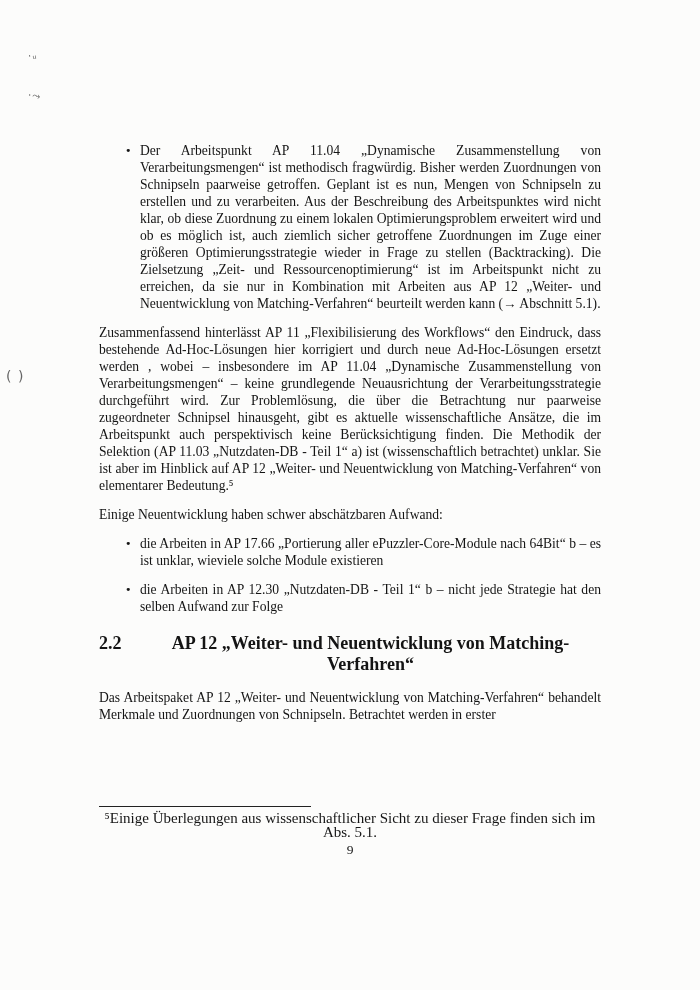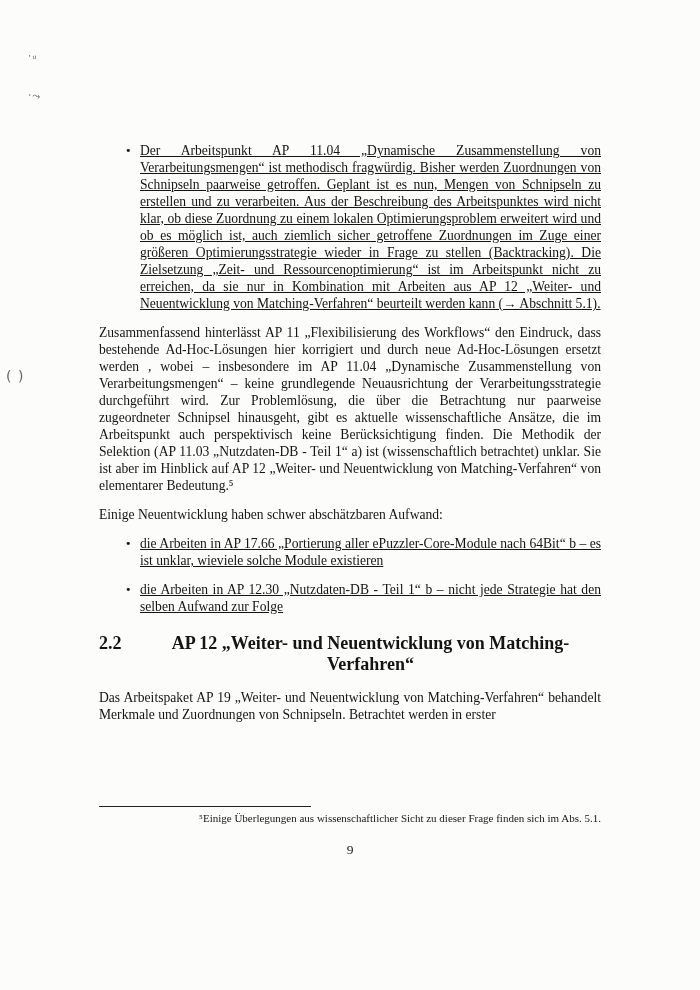--- a/index.html
+++ b/index.html
@@ -47,21 +47,20 @@
   .bullet-item .marker {
     width: 15px;
     flex: 0 0 15px;
     font-family: "DejaVu Sans", sans-serif;
     font-size: 11px;
     line-height: 17px;
   }
   .bullet-item .btext {
     flex: 1;
     text-align: justify;
-    text-decoration: underline;
   }
   .section-heading {
     display: flex;
     margin: 18px 0 14px 0;
     font-weight: bold;
     font-size: 18px;
     line-height: 21px;
   }
   .section-heading .number {
     flex: 0 0 41px;
@@ -76,23 +75,23 @@
     top: 806px;
     width: 502px;
   }
   .footnote-rule {
     width: 212px;
     height: 1px;
     background: #222;
     margin-bottom: 4px;
   }
   .footnote-text {
-    font-size: 11px;
+    font-size: 15px;
     line-height: 14px;
-    text-align: right;
+    text-align: center;
     color: #161616;
   }
   .page-number {
     position: absolute;
     left: 0;
     top: 842px;
     width: 700px;
     text-align: center;
     font-size: 13.5px;
     color: #141414;
@@ -127,21 +126,21 @@
       <span class="marker">•</span>
       <span class="btext">die Arbeiten in AP 12.30 „Nutzdaten-DB - Teil 1“ b – nicht jede Strategie hat den selben Aufwand zur Folge</span>
     </div>
 
 
     <div class="section-heading">
       <span class="number">2.2</span>
       <span class="title">AP 12 „Weiter- und Neuentwicklung von Matching-Verfahren“</span>
     </div>
 
-    <p class="para">Das Arbeitspaket AP 19 „Weiter- und Neuentwicklung von Matching-Verfahren“ behandelt Merkmale und Zuordnungen von Schnipseln. Betrachtet werden in erster</p>
+    <p class="para">Das Arbeitspaket AP 12 „Weiter- und Neuentwicklung von Matching-Verfahren“ behandelt Merkmale und Zuordnungen von Schnipseln. Betrachtet werden in erster</p>
 
   </div>
 
   <div class="footnote-block">
     <div class="footnote-rule"></div>
     <div class="footnote-text">⁵Einige Überlegungen aus wissenschaftlicher Sicht zu dieser Frage finden sich im Abs. 5.1.</div>
   </div>
 
   <div class="page-number">9</div>
 

